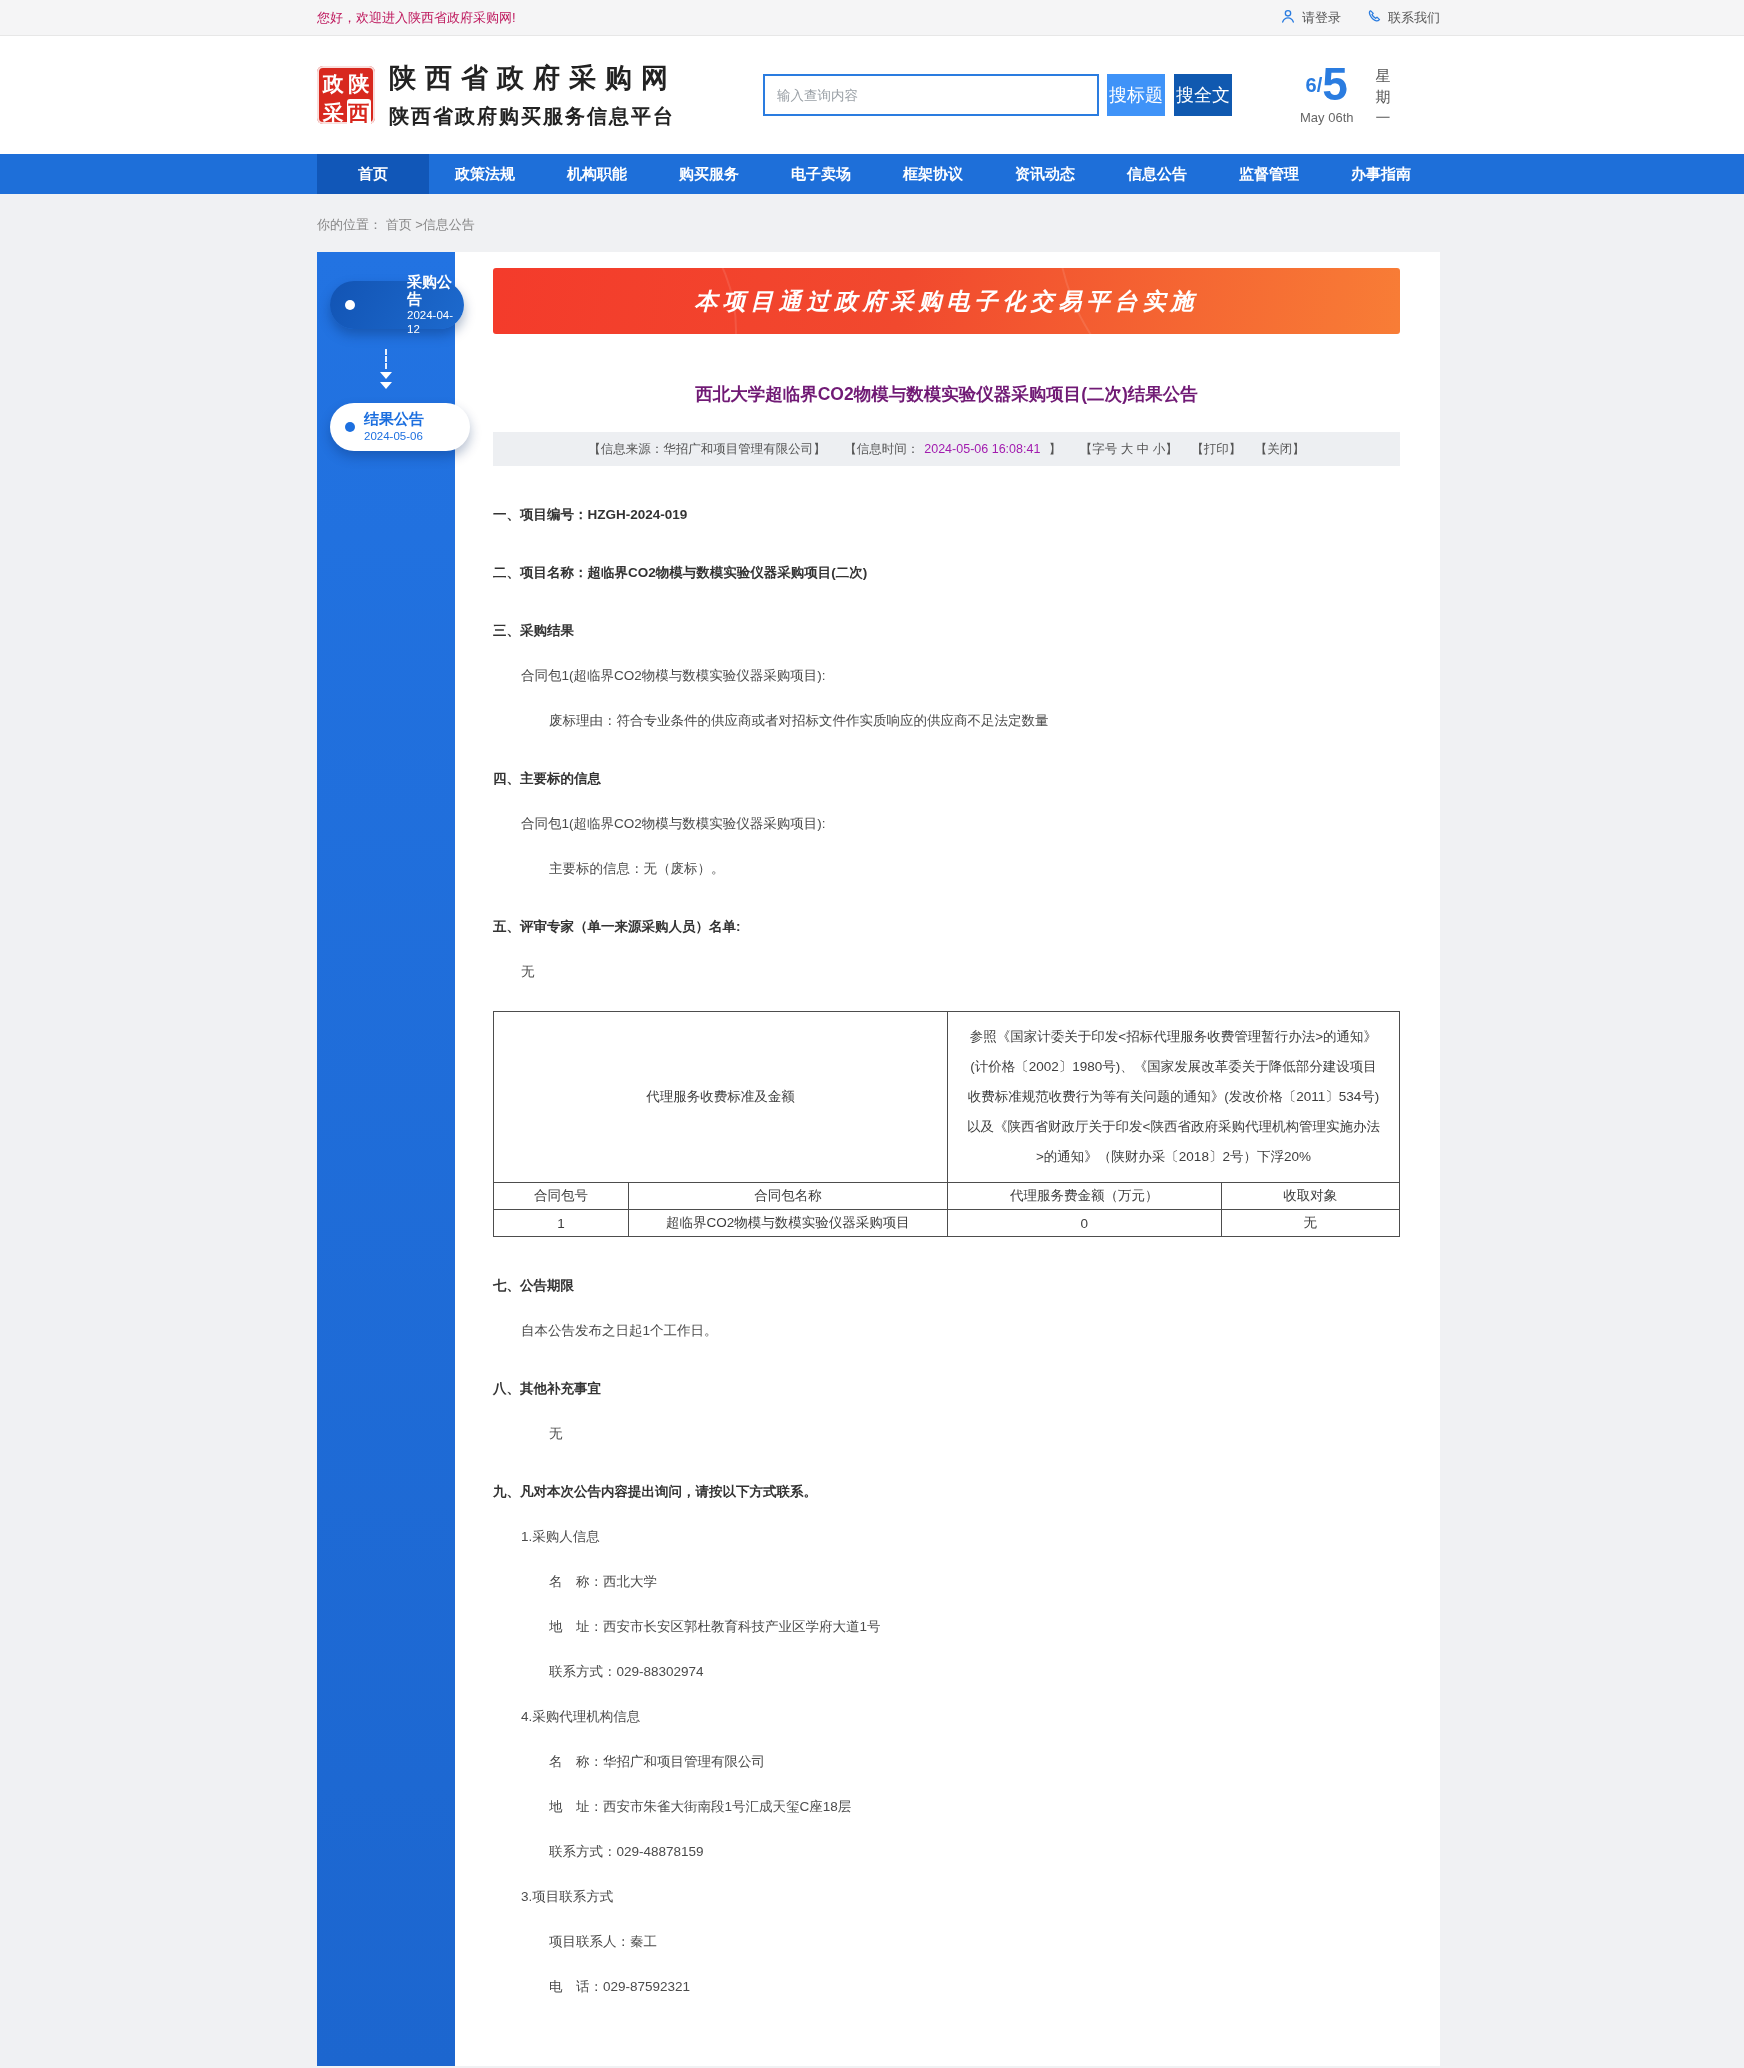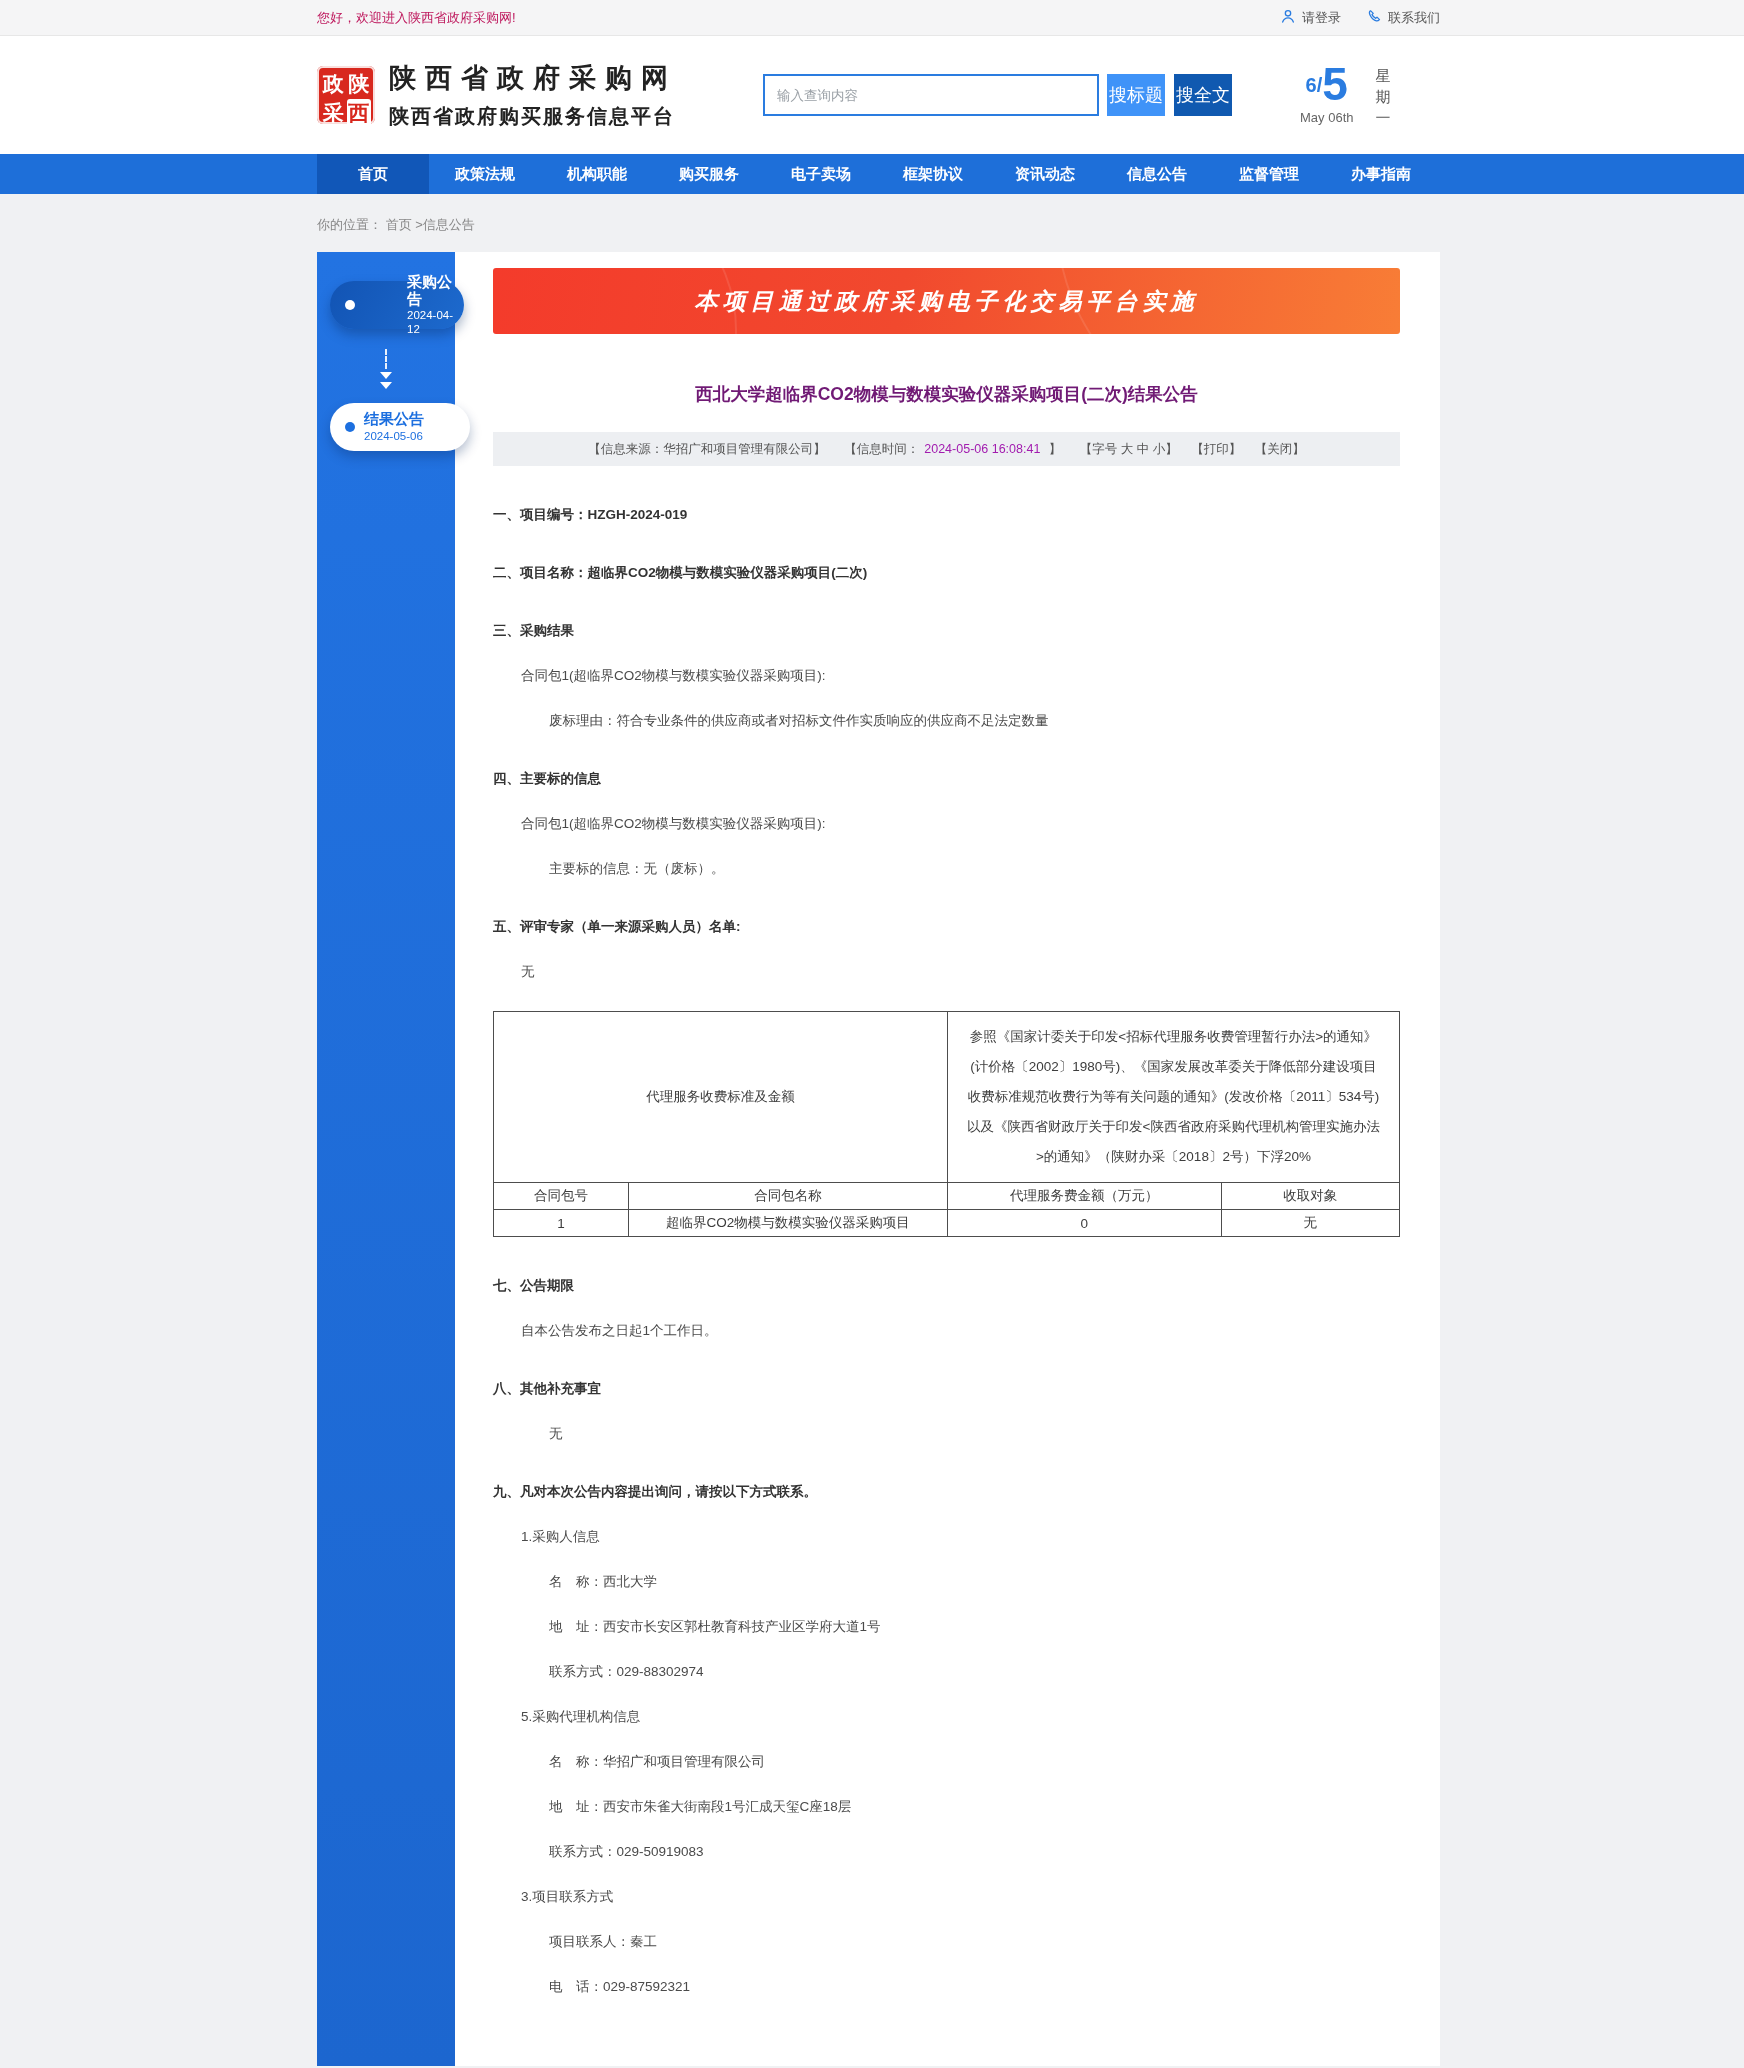--- a/index.html
+++ b/index.html
@@ -284,23 +284,23 @@
 
       <div class="h">七、公告期限</div>
       <div class="p1">自本公告发布之日起1个工作日。</div>
       <div class="h">八、其他补充事宜</div>
       <div class="p2">无</div>
       <div class="h">九、凡对本次公告内容提出询问，请按以下方式联系。</div>
       <div class="p1">1.采购人信息</div>
       <div class="p2">名　称：西北大学</div>
       <div class="p2">地　址：西安市长安区郭杜教育科技产业区学府大道1号</div>
       <div class="p2">联系方式：029-88302974</div>
-      <div class="p1">5.采购代理机构信息</div>
+      <div class="p1">4.采购代理机构信息</div>
       <div class="p2">名　称：华招广和项目管理有限公司</div>
       <div class="p2">地　址：西安市朱雀大街南段1号汇成天玺C座18层</div>
-      <div class="p2">联系方式：029-50919083</div>
+      <div class="p2">联系方式：029-48878159</div>
       <div class="p1">3.项目联系方式</div>
       <div class="p2">项目联系人：秦工</div>
       <div class="p2">电　话：029-87592321</div>
 
     </div>
   </div>
 </div>
 
 </body></html>

